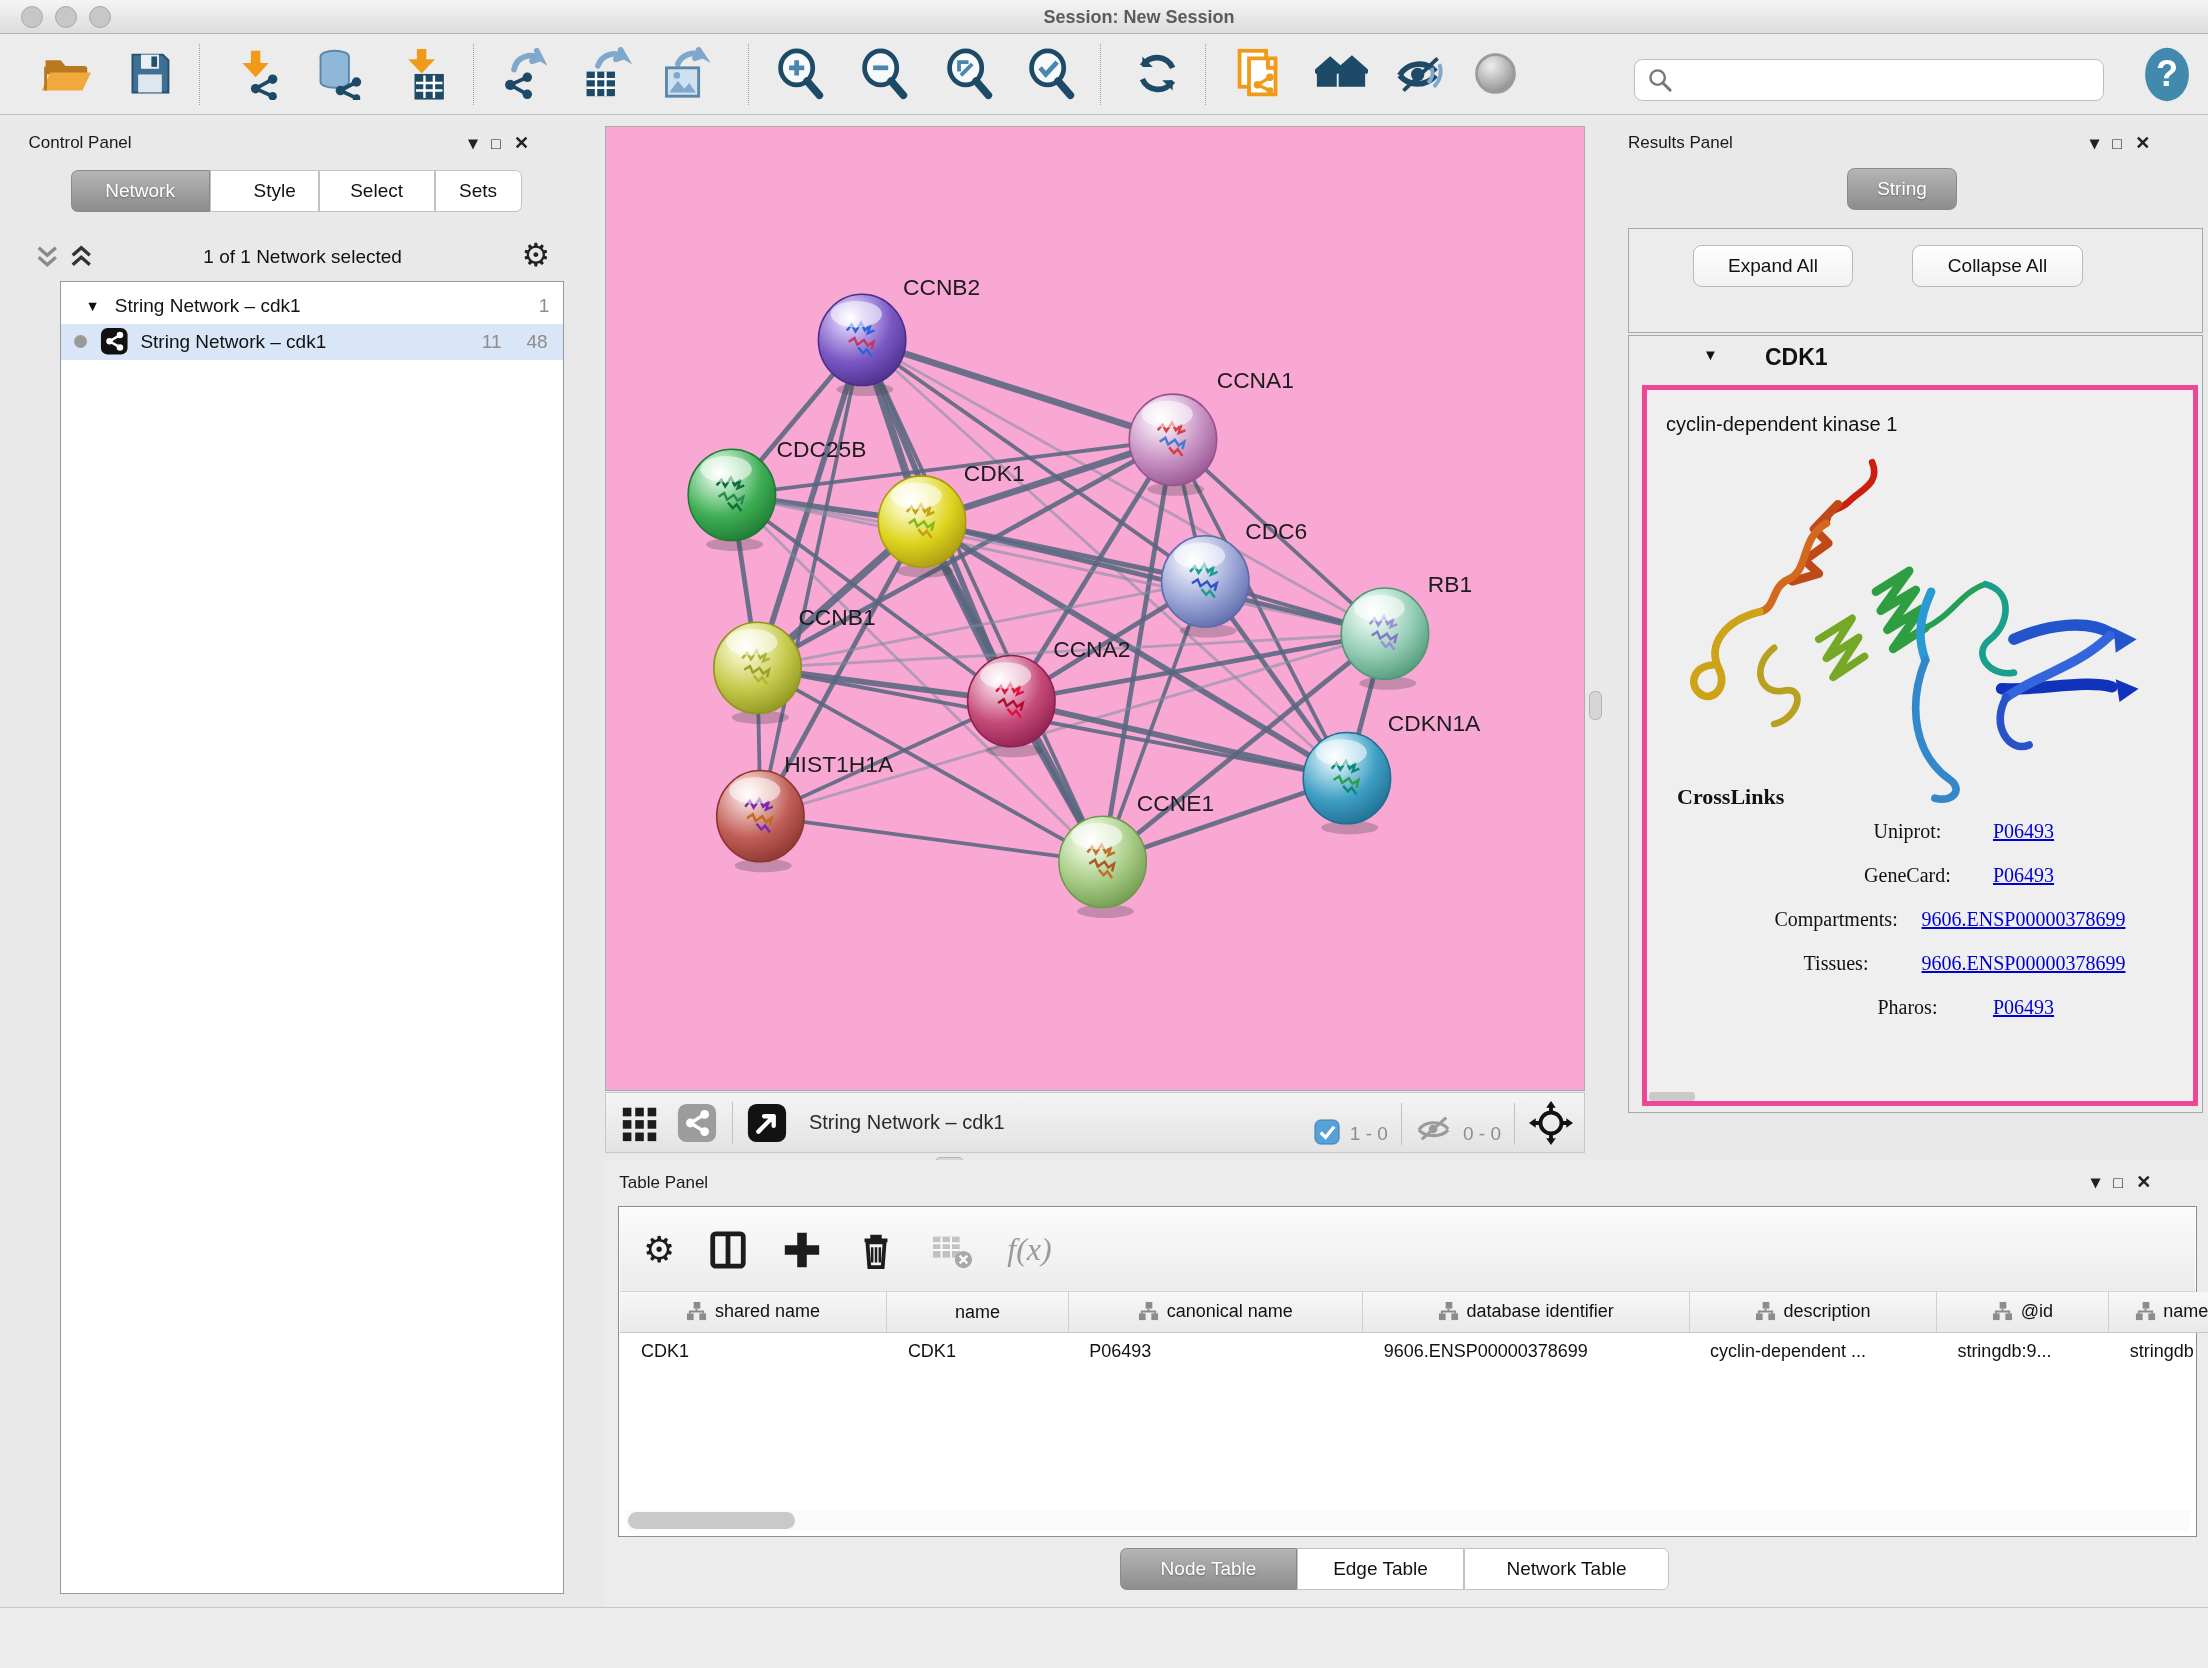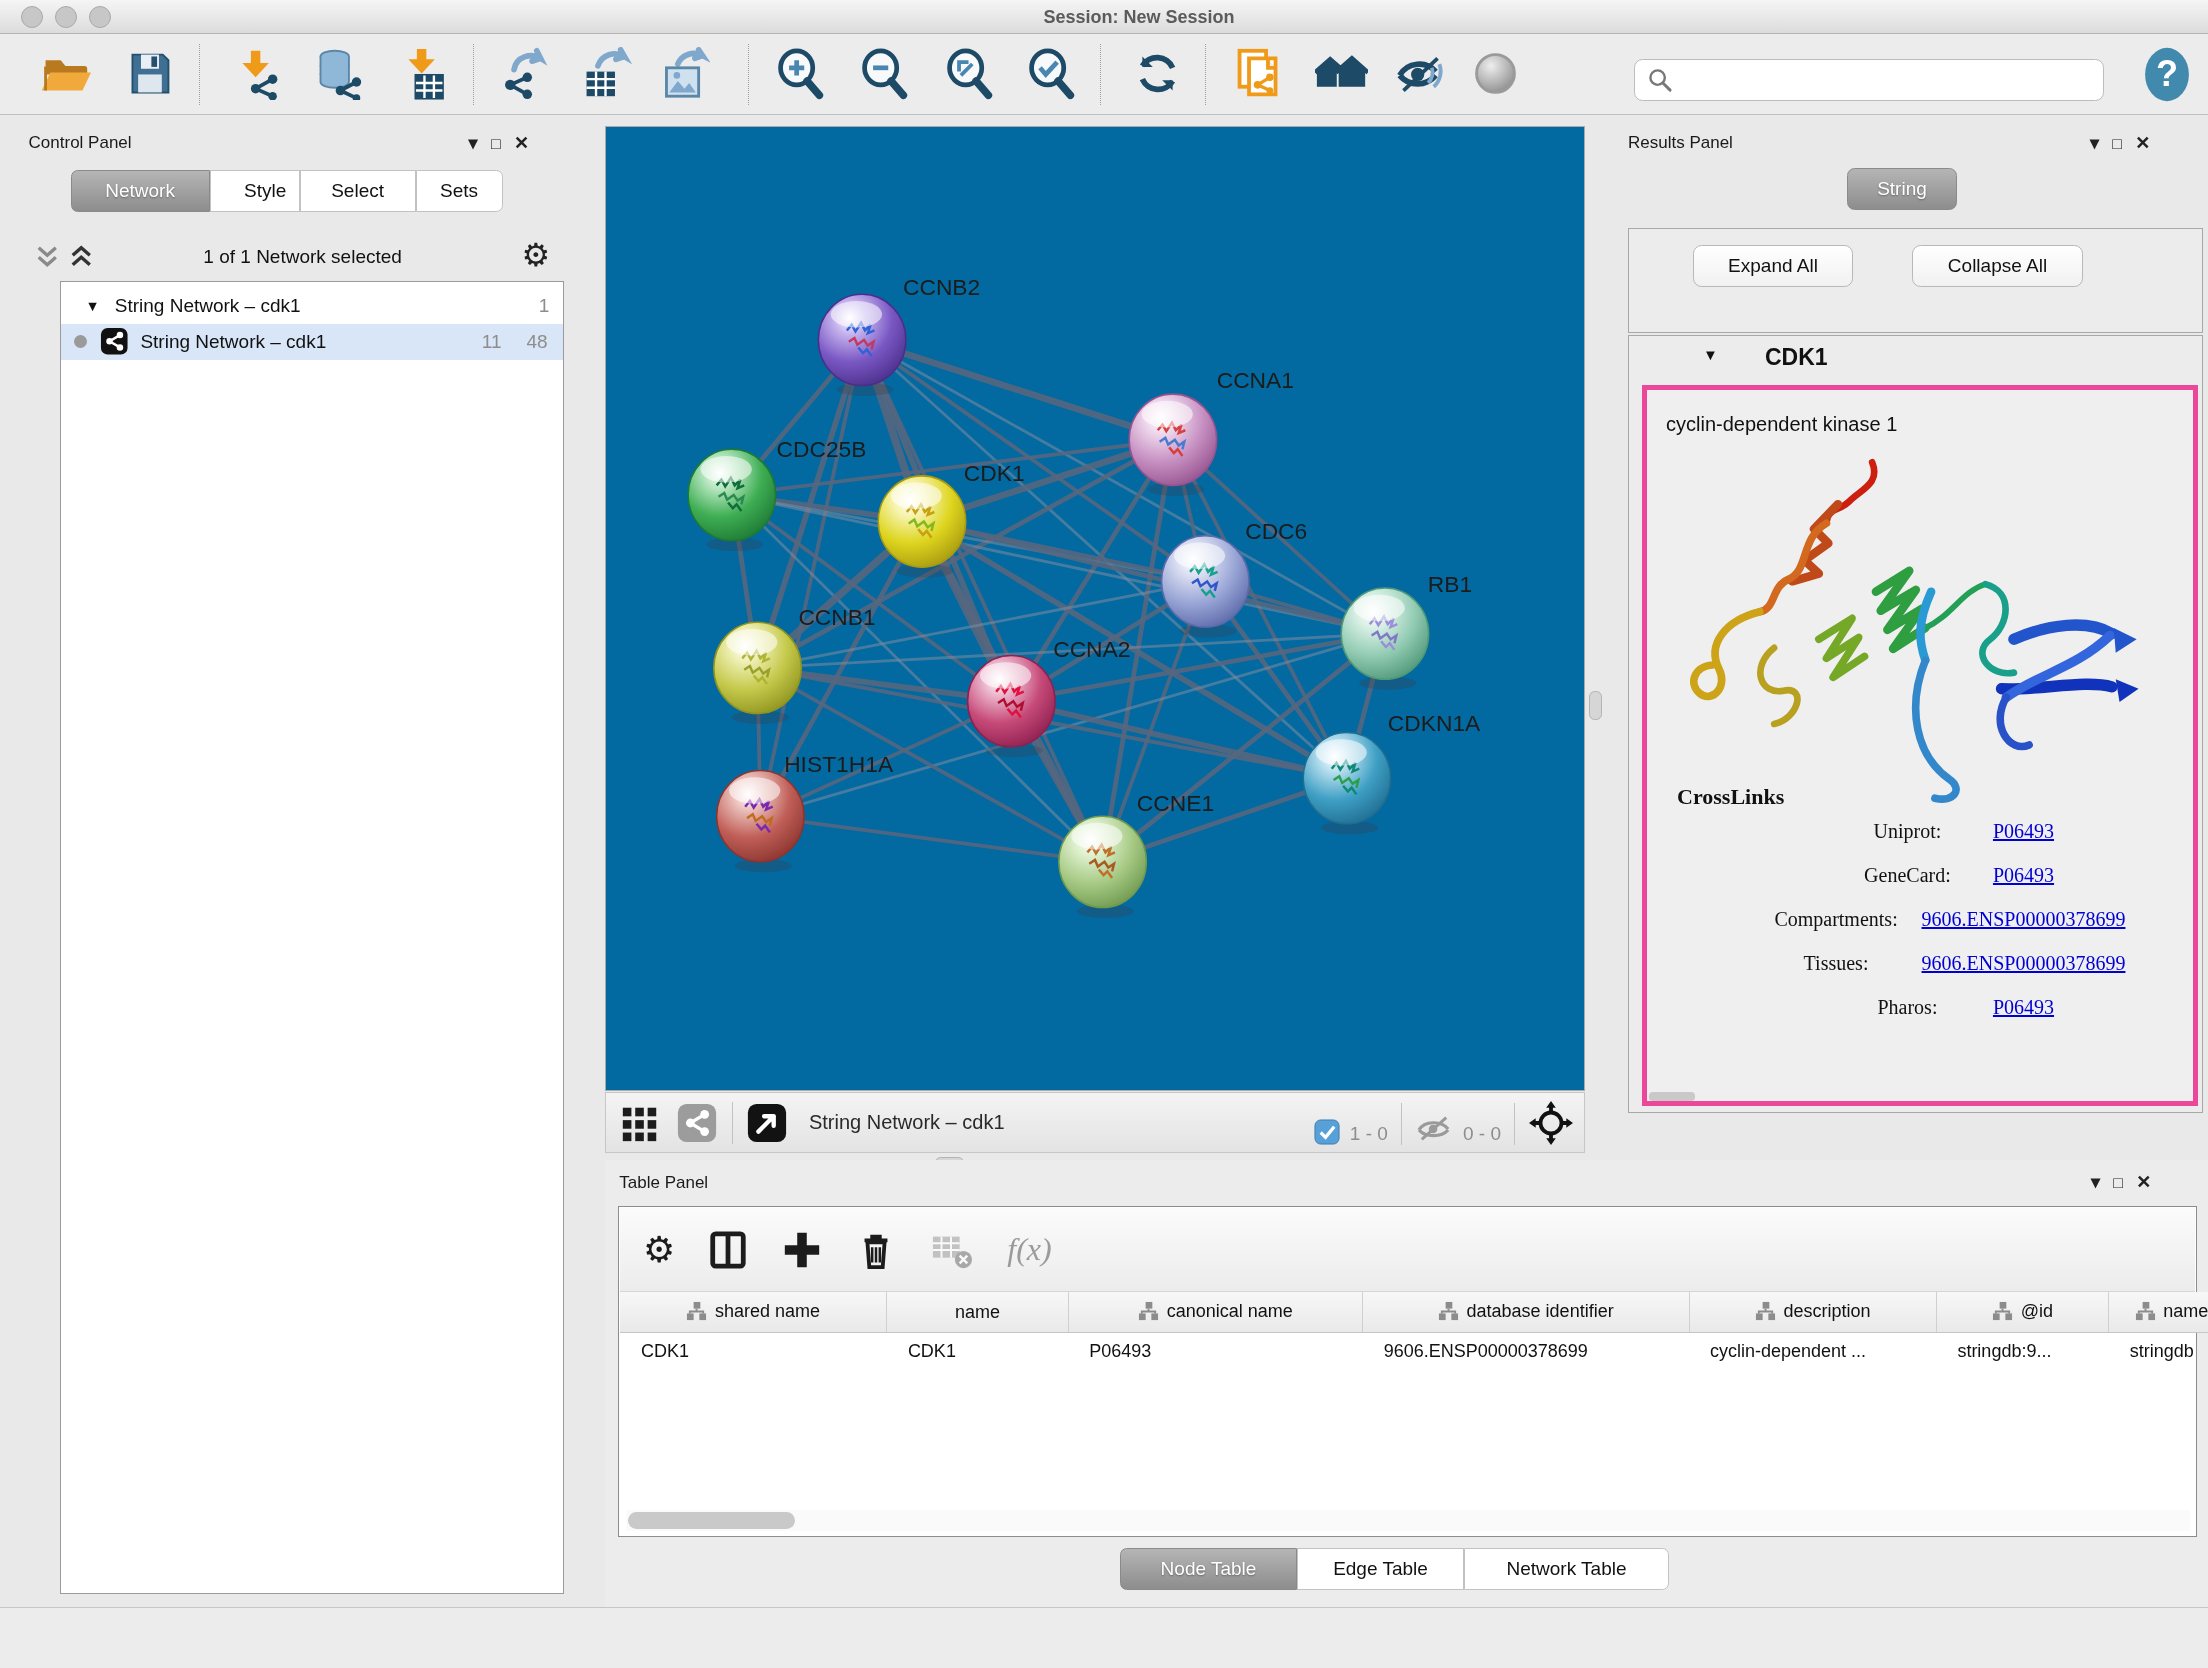--- a/index.html
+++ b/index.html
@@ -24,21 +24,21 @@
   .tabbtn{height:42px;display:inline-flex;align-items:center;justify-content:center;
     font-size:19px;border:1px solid #c2c2c2;background:#fff;color:#111;box-sizing:border-box;cursor:pointer;}
   .tabbtn.sel{background:linear-gradient(#b5b5b5,#8d8d8d);color:#fff;border-color:#8a8a8a;
     text-shadow:0 1px 1.9px rgba(0,0,0,.35);}
   
   #cp{left:7.6px;top:122px;width:565px;height:1484px;}
   #cp-list{left:52px;top:159px;width:502px;height:1311px;background:#fff;border:1px solid #9b9b9b;}
   .tree-row{height:36px;display:flex;align-items:center;font-size:19px;}
   .count{color:#8d8d8d;font-size:19px;}
   
-  #net-canvas{left:605px;top:126px;width:980px;height:965px;background:#0369a1;border:1px solid #ababab;box-sizing:border-box;}
+  #net-canvas{left:605px;top:126px;width:980px;height:965px;background:#f9a8d4;border:1px solid #ababab;box-sizing:border-box;}
   #net-bar{left:605px;top:1092px;width:980px;height:61px;background:linear-gradient(#f4f4f4,#e3e3e3);
     border:1px solid #c6c6c6;box-sizing:border-box;display:flex;align-items:center;}
   .nb-sep{width:0;height:42px;border-left:1px solid #c2c2c2;margin:0 13.3px;}
   
   #rp{left:1607px;top:122px;width:601px;height:1037px;}
   #rp-box1{left:1628px;top:228px;width:573px;height:103px;border:1px solid #a8a8a8;background:#ececec;}
   #rp-box2{left:1628px;top:335px;width:573px;height:776px;border:1px solid #a8a8a8;background:#ececec;}
   #rp-inner{left:1642px;top:385px;width:546px;height:711px;border:5px solid #ec4899;background:#efefef;}
   .rp-btn{height:40px;background:linear-gradient(#fff,#f1f1f1);border:1px solid #b8b8b8;border-radius:8.6px;
     font-size:19px;display:inline-flex;align-items:center;justify-content:center;cursor:pointer;}
@@ -214,21 +214,21 @@
       <ellipse cx="25" cy="31" rx="23" ry="28" fill="#4189ad"></ellipse>
       <text x="25" y="43" text-anchor="middle" font-size="38" font-weight="bold" fill="#fff">?</text>
     </svg>
   </div>
 
   <div id="cp" class="abs">
     <span class="abs panel-title" style="left:21px;top:11.4px">Control Panel</span>
     <span class="abs pt-icons" style="left:461px;top:9.5px">
       <span>▾</span><span style="font-size:16px">□</span><span>✕</span>
     </span>
-    <div class="abs" id="cp-tabs" style="left:63px;top:48px"><div class="tabbtn sel" style="width: 139px; border-radius: 6.7px 0px 0px 6.7px;">Network</div><div class="tabbtn" style="width: 90px; padding-left: 21px;">Style</div><div class="tabbtn" style="width: 116px;">Select</div><div class="tabbtn" style="width: 87px; border-radius: 0px 6.7px 6.7px 0px;">Sets</div></div>
+    <div class="abs" id="cp-tabs" style="left:63px;top:48px"><div class="tabbtn sel" style="width: 139px; border-radius: 6.7px 0px 0px 6.7px;">Network</div><div class="tabbtn" style="width: 109px; padding-left: 21px;">Style</div><div class="tabbtn" style="width: 116px;">Select</div><div class="tabbtn" style="width: 87px; border-radius: 0px 6.7px 6.7px 0px;">Sets</div></div>
 
     <svg class="abs" style="left:25px;top:120px" width="28.5" height="28.5" viewBox="0 0 30 30">
       <path d="M6,6 l9,8 9,-8 M6,16 l9,8 9,-8" fill="none" stroke="#8a8a8a" stroke-width="3.5"></path>
     </svg>
     <svg class="abs" style="left:59px;top:120px" width="28.5" height="28.5" viewBox="0 0 30 30">
       <path d="M6,14 l9,-8 9,8 M6,24 l9,-8 9,8" fill="none" stroke="#333" stroke-width="3.5"></path>
     </svg>
     <span class="abs" style="left:105px;top:124px;width:380px;text-align:center;font-size:19px">1 of 1 Network selected</span>
     <span class="abs" style="left:514px;top:114px;font-size:32px;color:#222">⚙</span>
 

